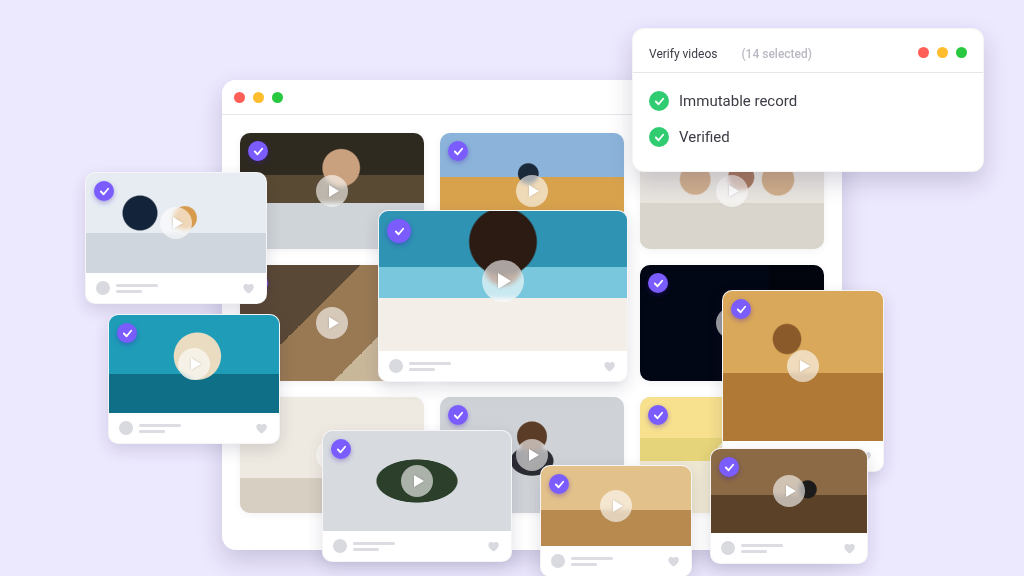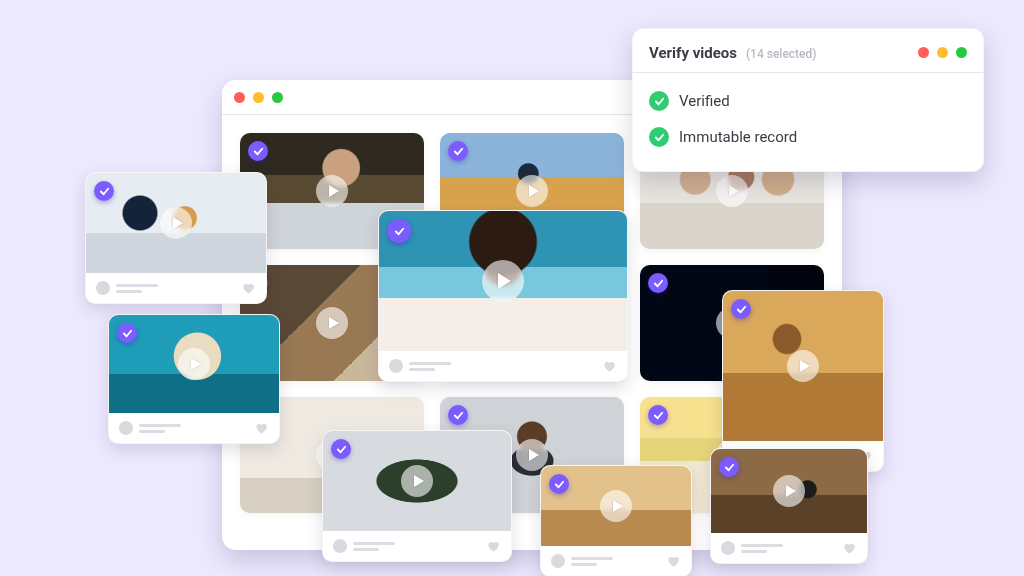--- a/index.html
+++ b/index.html
@@ -76,22 +76,22 @@
     background:var(--purple);display:flex;align-items:center;justify-content:center;
     box-shadow:0 2px 5px rgba(60,20,180,.35);
   }
   .badge svg{width:11px;height:11px}
   
   .panel{
     position:absolute;right:40px;top:28px;width:350px;background:#fff;border-radius:12px;
     box-shadow:var(--shadow);border:1px solid rgba(0,0,0,.04);z-index:30;
   }
   .panel-head{display:flex;align-items:center;justify-content:space-between;padding:14px 16px 10px;border-bottom:1px solid var(--border)}
-  .panel-title{font-size:15px;font-weight:700}
-  .panel-sub{font-size:12px;color:var(--muted);font-weight:500;margin-left:5px}
+  .panel-title{font-size:12px;font-weight:400}
+  .panel-sub{font-size:12px;color:var(--muted);font-weight:500;margin-left:20px}
   .panel-dots{display:flex;gap:8px}
   .panel-body{padding:10px 16px 16px}
   .checkrow{display:flex;align-items:center;gap:10px;padding:8px 0;font-size:15px}
   .checkdot{width:20px;height:20px;border-radius:50%;background:var(--green);display:flex;align-items:center;justify-content:center}
   .checkdot svg{width:11px;height:11px}
   
   .img{background-size:cover;background-position:center}
   .i-person1{background:
     radial-gradient(circle at 55% 30%, #cda07a 0 14%, transparent 15%),
     linear-gradient(180deg,#2f2a1f 0 36%, #5b4a30 36% 60%, #cfd4d8 60% 100%);
@@ -422,24 +422,24 @@
       <span class="dot g"></span>
     </div>
   </div>
   <div class="panel-body">
     <div class="checkrow">
       <span class="checkdot">
           <svg viewBox="0 0 24 24" fill="none" stroke="#fff" stroke-width="4" stroke-linecap="round" stroke-linejoin="round">
             <polyline points="4 12 10 18 20 6"></polyline>
           </svg>
         </span>
-      <span>Verified</span>
+      <span>Immutable record</span>
     </div>
     <div class="checkrow">
       <span class="checkdot">
           <svg viewBox="0 0 24 24" fill="none" stroke="#fff" stroke-width="4" stroke-linecap="round" stroke-linejoin="round">
             <polyline points="4 12 10 18 20 6"></polyline>
           </svg>
         </span>
-      <span>Immutable record</span>
+      <span>Verified</span>
     </div>
   </div>
 </div>
 
 </body></html>

